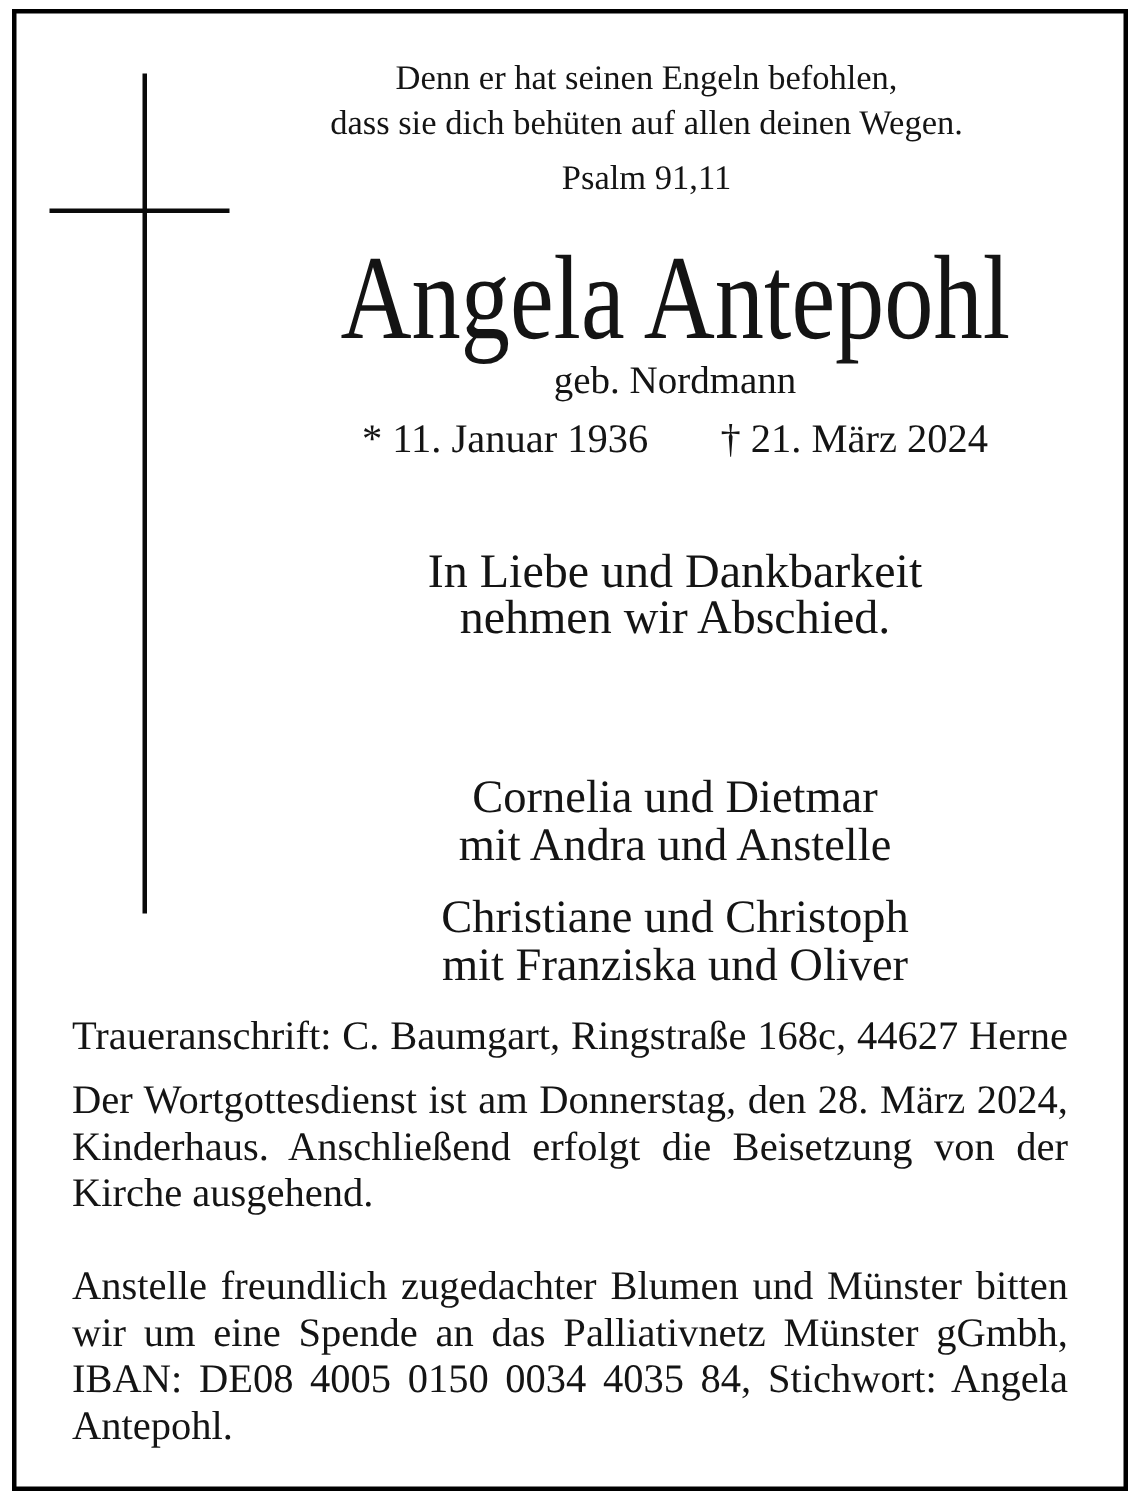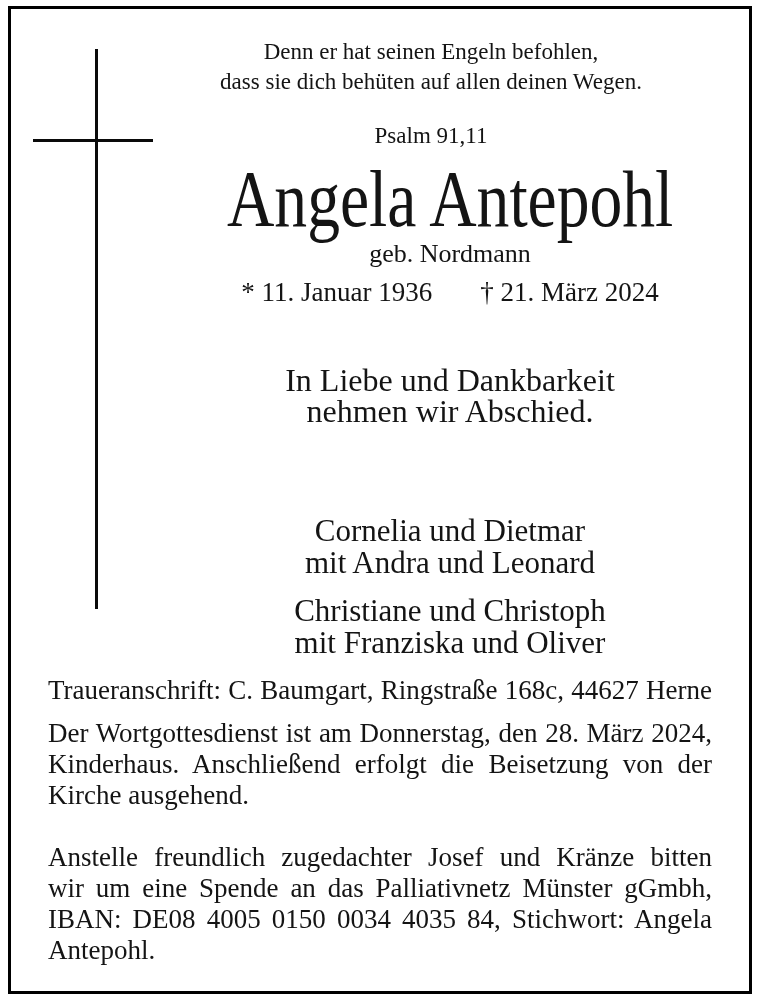--- a/index.html
+++ b/index.html
@@ -47,21 +47,21 @@
     width: 600px;
     text-align: center;
   }
   .quote {
     left: 131px;
     top: 37px;
     font-size: 23px;
     line-height: 30px;
   }
   .quote-source {
-    margin-top: 24px;
+    margin-top: 7px;
   }
   .name {
     top: 159px;
     font-size: 80px;
     line-height: 80px;
     white-space: nowrap;
   }
   .name-inner {
     display: inline-block;
     transform: scaleX(0.82);
@@ -137,34 +137,34 @@
   <span>* 11. Januar 1936</span><span class="death-date">† 21. März 2024</span>
 </div>
 
 <div class="centered farewell">
   <div>In Liebe und Dankbarkeit</div>
   <div>nehmen wir Abschied.</div>
 </div>
 
 <div class="centered mourners mourners-1">
   <div>Cornelia und Dietmar</div>
-  <div>mit Andra und Leonard</div>
+  <div>mit Andra und Anstelle</div>
 </div>
 
 <div class="centered mourners mourners-2">
   <div>Christiane und Christoph</div>
   <div>mit Franziska und Oliver</div>
 </div>
 
 <div class="bottom-block address jline">Traueranschrift: C. Baumgart, Ringstraße 168c, 44627 Herne</div>
 
 <div class="bottom-block service">
   <div class="jline">Der Wortgottesdienst ist am Donnerstag, den 28. März 2024,</div>
   <div class="jline">Kinderhaus. Anschließend erfolgt die Beisetzung von der</div>
   <div class="lastline">Kirche ausgehend.</div>
 </div>
 
 <div class="bottom-block donation">
-  <div class="jline">Anstelle freundlich zugedachter Josef und Kränze bitten</div>
+  <div class="jline">Anstelle freundlich zugedachter Blumen und Münster bitten</div>
   <div class="jline">wir um eine Spende an das Palliativnetz Münster gGmbh,</div>
   <div class="jline">IBAN: DE08 4005 0150 0034 4035 84, Stichwort: Angela</div>
   <div class="lastline">Antepohl.</div>
 </div>
 
 </body></html>

